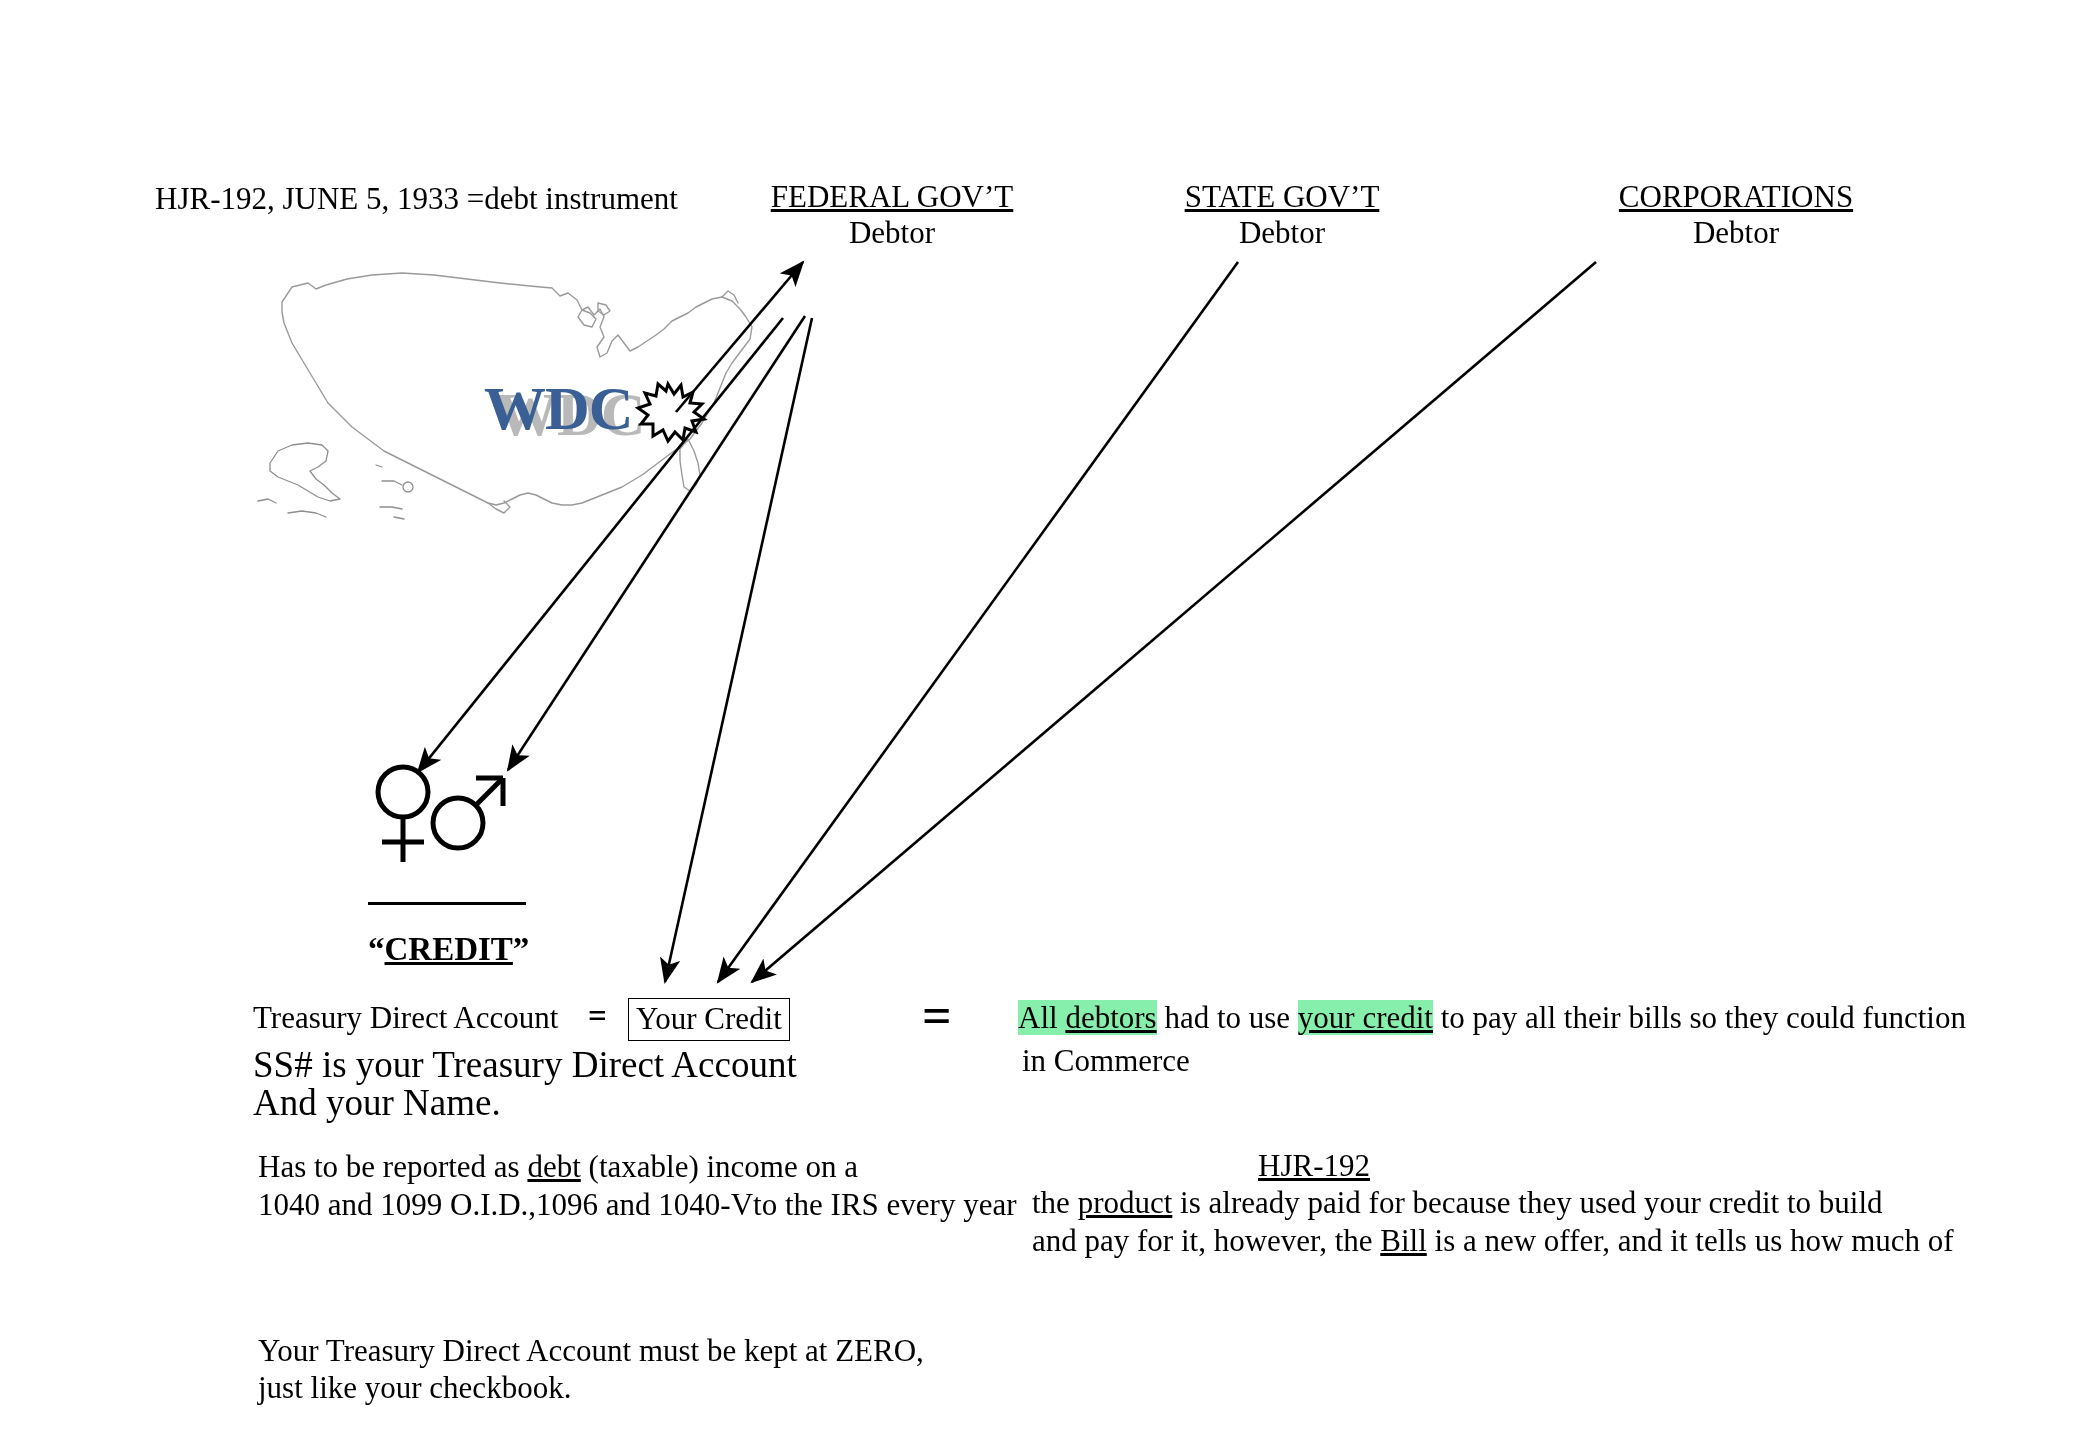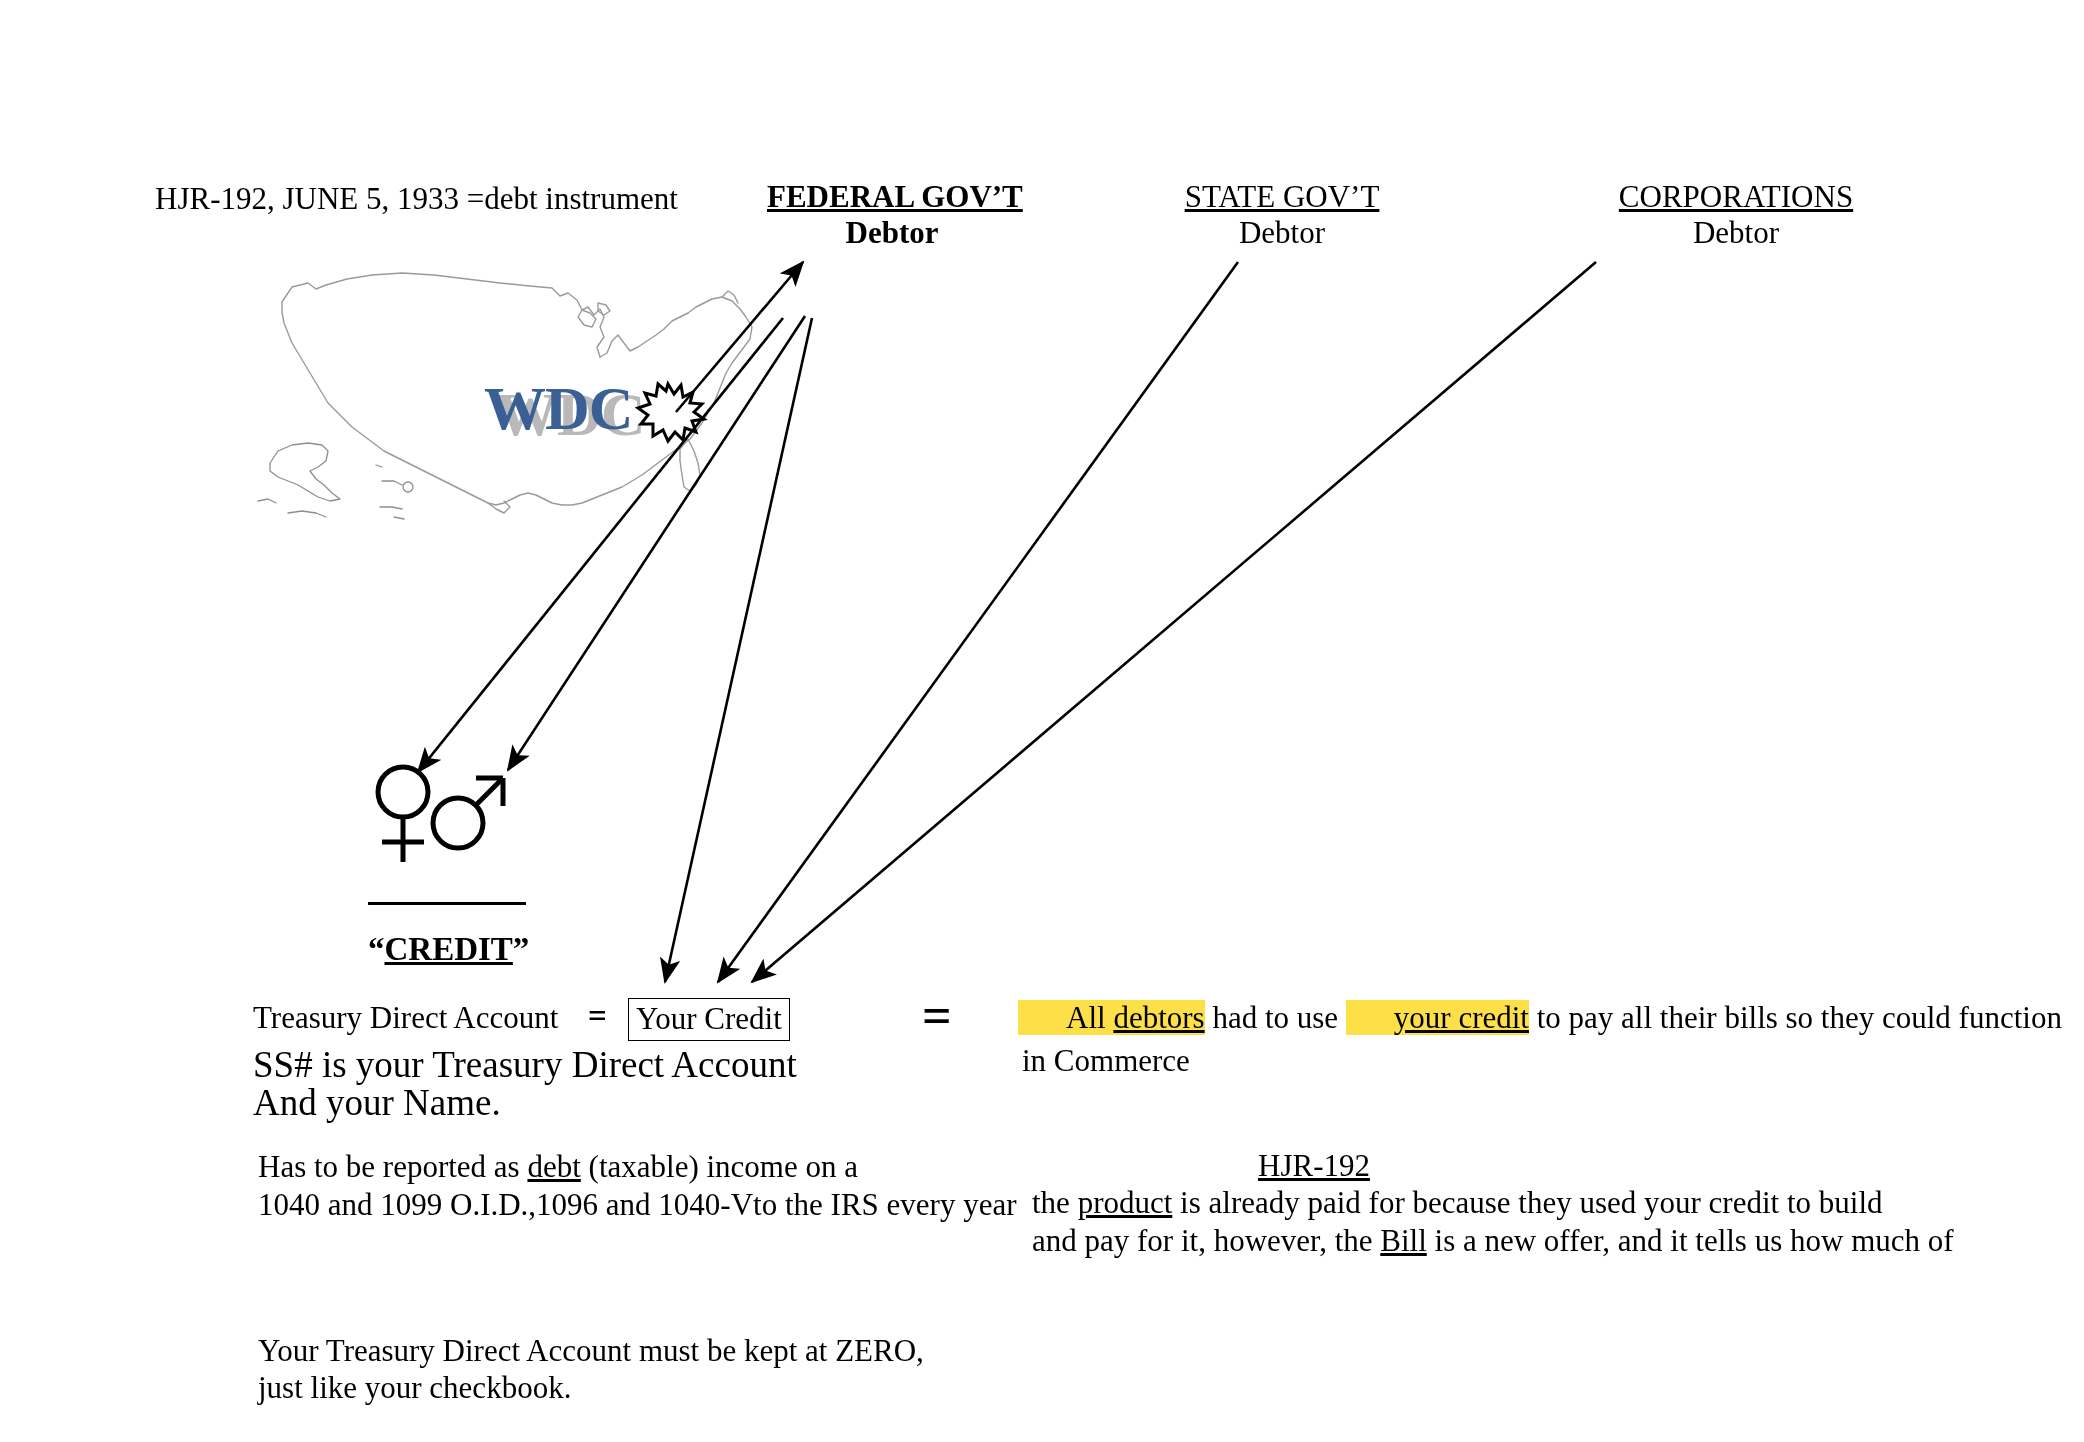--- a/index.html
+++ b/index.html
@@ -33,21 +33,21 @@
     text-decoration: underline;
     display: block;
     line-height: 1.0;
   }
   .org .org-role {
     font-size: 31px;
     display: block;
     line-height: 1.15;
     margin-top: 3px;
   }
-  #org-federal { left: 767px; top: 181px; width: 250px; font-weight: bold; }
+  #org-federal { left: 767px; top: 181px; width: 250px; }
   #org-state   { left: 1178px; top: 181px; width: 208px; }
   #org-corp    { left: 1612px; top: 181px; width: 248px; }
 
   
   #map-wrap {
     left: 252px;
     top: 255px;
     width: 510px;
     height: 330px;
   }
@@ -148,21 +148,21 @@
     top: 1000px;
     font-size: 31px;
     white-space: nowrap;
   }
   #commerce-line {
     left: 1022px;
     top: 1043px;
     font-size: 31px;
     white-space: nowrap;
   }
-  .hl { background: #fde047; padding-left: 48px; }
+  .hl { background: #86efac; }
   .u  { text-decoration: underline; }
 
   
   #credit-use-block {
     left: 258px;
     top: 1148px;
     font-size: 31px;
     line-height: 38px;
     white-space: nowrap;
   }

